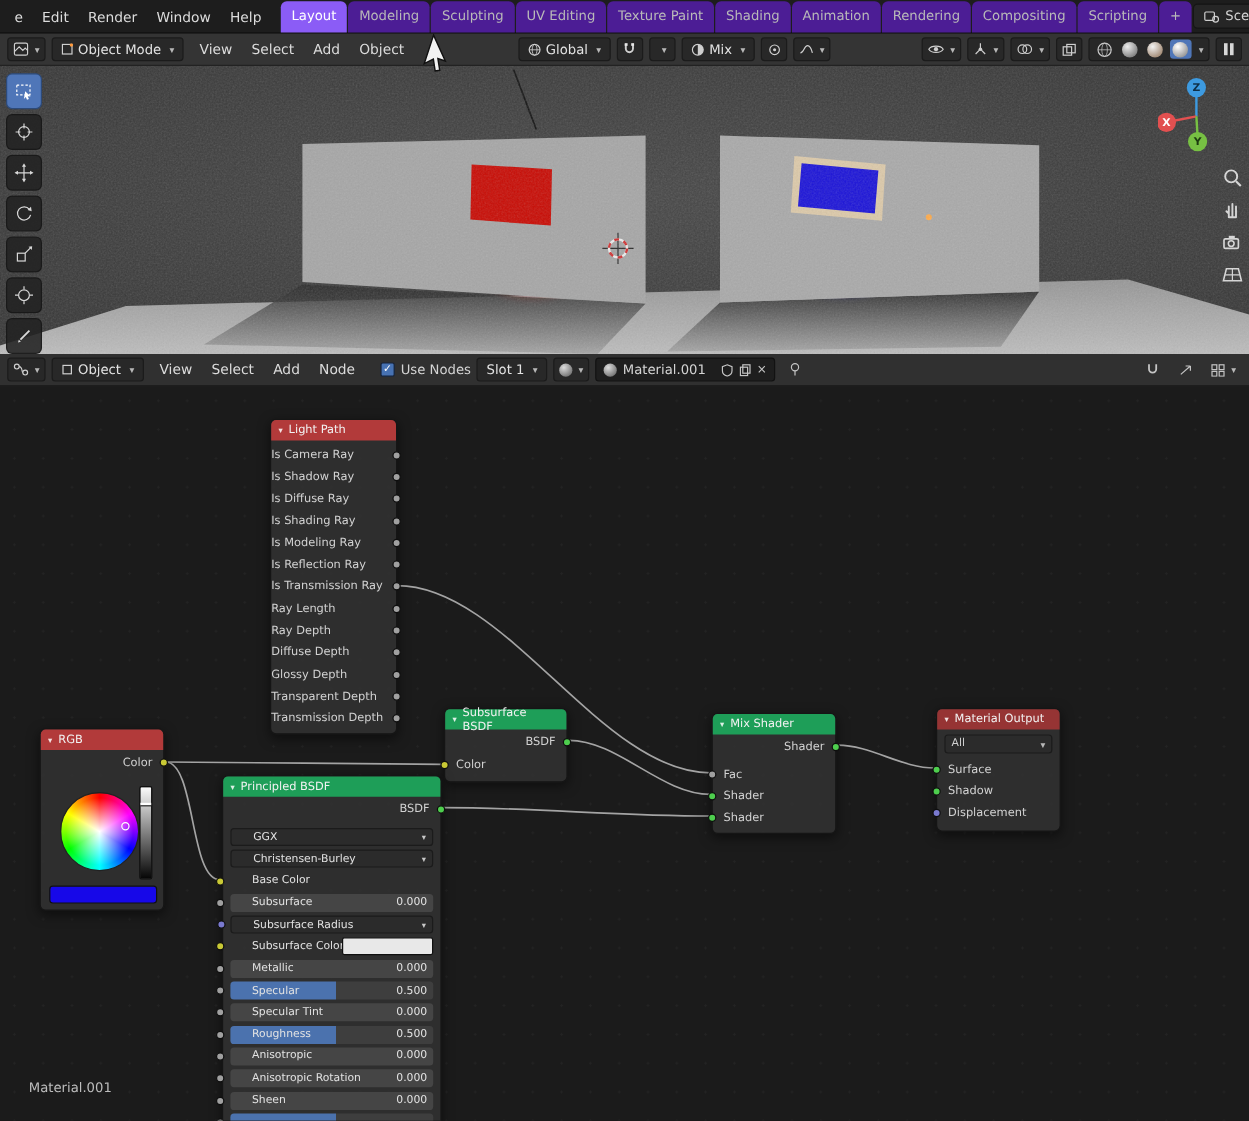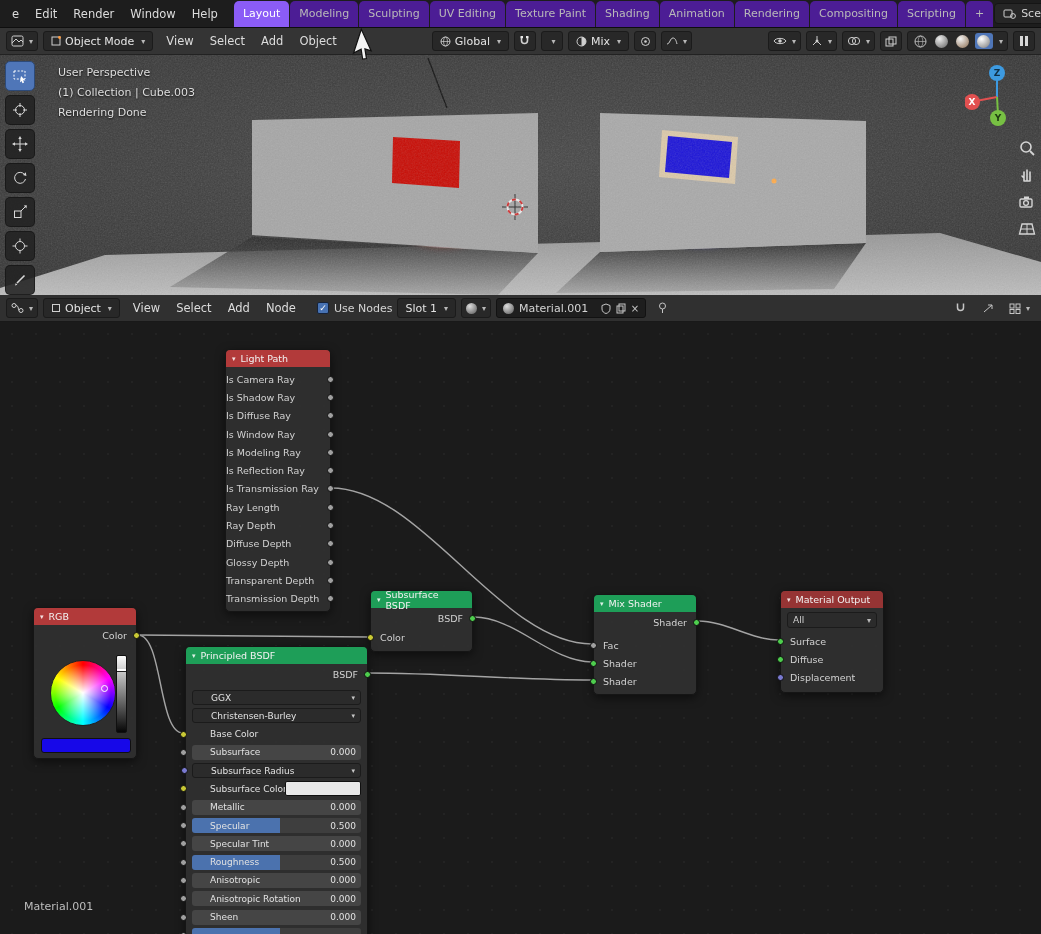--- a/index.html
+++ b/index.html
@@ -385,25 +385,20 @@
         </svg>
       </div>
       <div class="tool-btn">
         <svg class="ic" width="16" height="16" viewBox="0 0 16 16">
           <line x1="5" y1="11" x2="12.5" y2="3.5" stroke="#d8d8d8" stroke-width="1.6"></line>
           <polygon points="3,13.4 5.4,12.8 3.7,11.2" fill="#d8d8d8"></polygon>
         </svg>
       </div>
     </div>
 
-    <div class="vp-overlay">
-      <div>User Perspective</div>
-      <div>(1) Collection | Cube.003</div>
-      <div>Rendering Done</div>
-    </div>
 
     <svg class="gizmo" width="64" height="66" viewBox="0 0 64 66">
       <line x1="32" y1="36" x2="32" y2="16" stroke="#3d9ae0" stroke-width="2"></line>
       <line x1="32" y1="36" x2="11" y2="40" stroke="#e25050" stroke-width="2"></line>
       <line x1="32" y1="36" x2="33" y2="53" stroke="#77c043" stroke-width="2"></line>
       <circle cx="32" cy="12" r="8" fill="#3d9ae0"></circle>
       <circle cx="7" cy="41" r="8" fill="#e25050"></circle>
       <circle cx="33" cy="57" r="8" fill="#77c043"></circle>
       <text x="32" y="15" font-size="9" font-weight="bold" fill="#0f2f47" text-anchor="middle">Z</text>
       <text x="7" y="44" font-size="9" font-weight="bold" fill="#ffffff" text-anchor="middle">X</text>
@@ -537,21 +532,21 @@
             <span>Is Shadow Ray</span>
             <span class="socket r grey"></span>
           </div>
 
           <div class="lp-row">
             <span>Is Diffuse Ray</span>
             <span class="socket r grey"></span>
           </div>
 
           <div class="lp-row">
-            <span>Is Window Ray</span>
+            <span>Is Shading Ray</span>
             <span class="socket r grey"></span>
           </div>
 
           <div class="lp-row">
             <span>Is Modeling Ray</span>
             <span class="socket r grey"></span>
           </div>
 
           <div class="lp-row">
             <span>Is Reflection Ray</span>
@@ -785,21 +780,21 @@
       </div>
       <div class="mo-ins">
 
           <div class="in-row s-green">
             <span class="socket l"></span>
             <span>Surface</span>
           </div>
 
           <div class="in-row s-green">
             <span class="socket l"></span>
-            <span>Diffuse</span>
+            <span>Shadow</span>
           </div>
 
           <div class="in-row s-purple">
             <span class="socket l"></span>
             <span>Displacement</span>
           </div>
 
       </div>
     </div>
 

